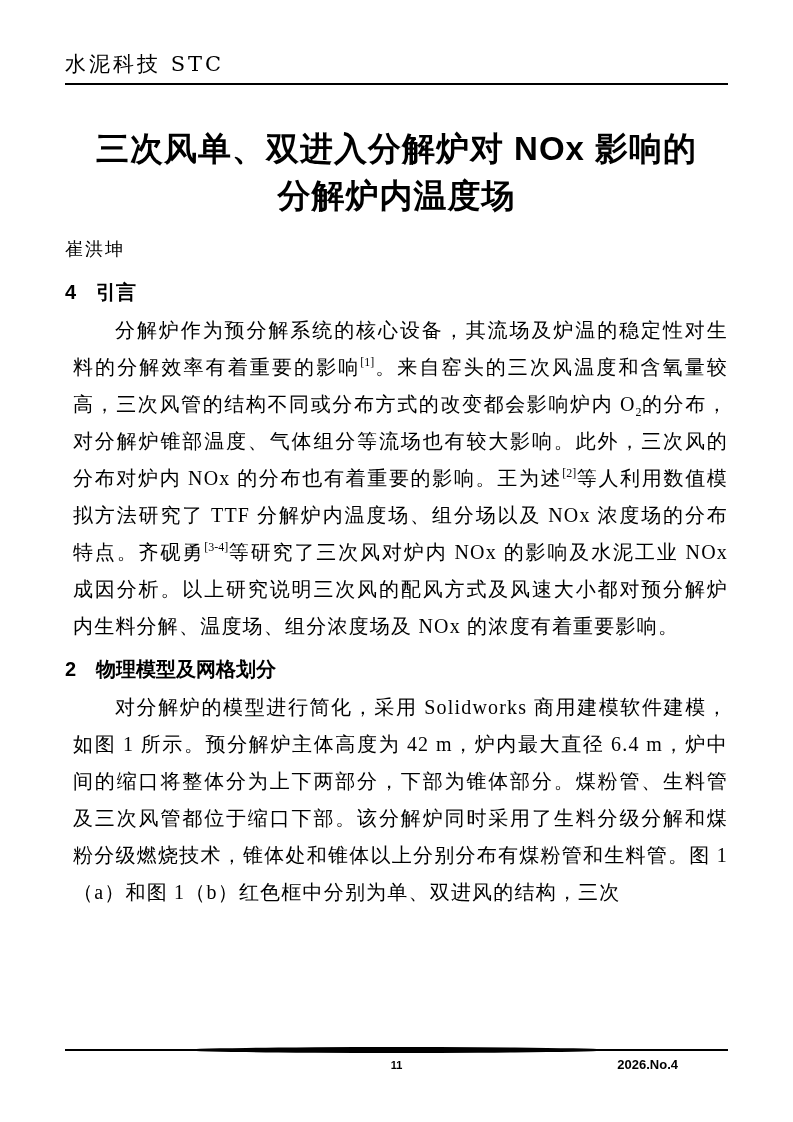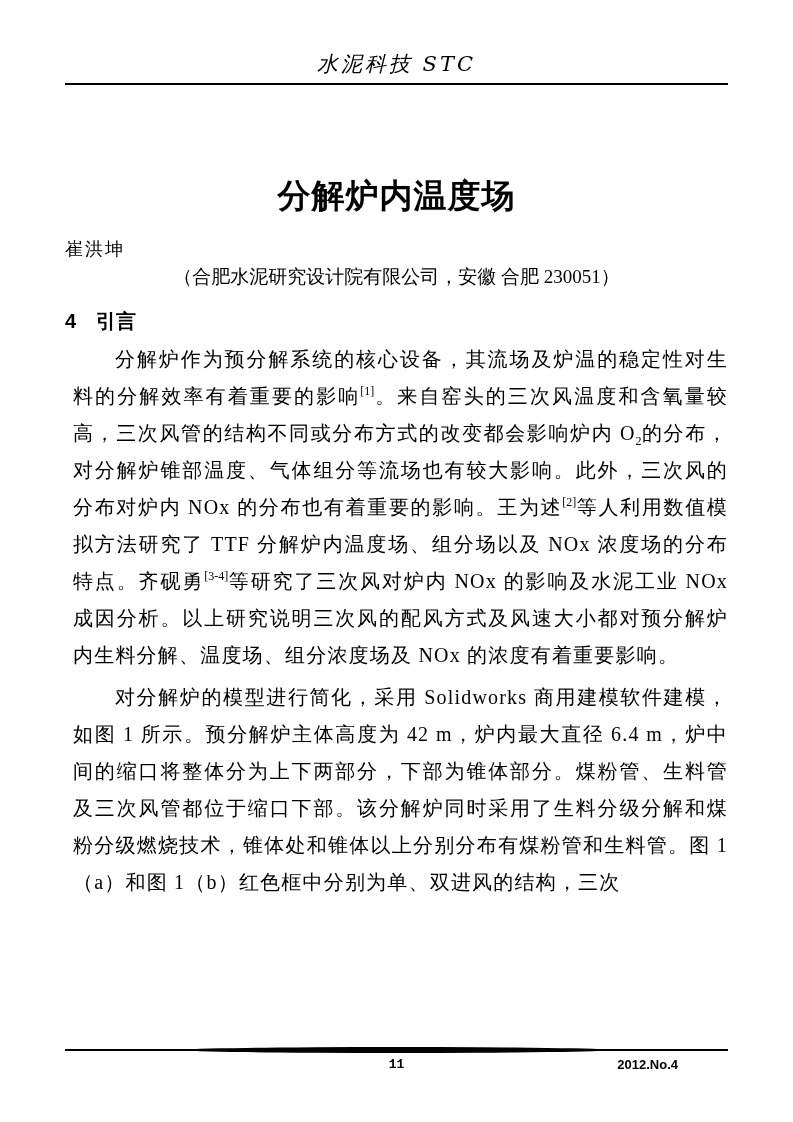--- a/index.html
+++ b/index.html
@@ -10,23 +10,22 @@
     font-family: "Liberation Serif", serif;
     position: relative;
     overflow: hidden;
   }
   .page { position: relative; width: 793px; height: 1122px; background: #ffffff; }
   .content { margin: 0 65px; width: 663px; }
 
   
   .journal-title {
     padding-top: 50px;
-    text-align: center;
+    text-align: left;
     font-family: "DejaVu Serif", serif;
-    font-style: italic;
     font-size: 21px;
     line-height: 28px;
     letter-spacing: 3px;
   }
   .header-rule {
     margin-top: 5px;
     height: 0;
     border-top: 2px solid #000;
   }
 
@@ -104,23 +103,23 @@
     width: 64%;
     height: 6px;
     background: #000;
     border-radius: 50%;
   }
   .page-number {
     position: absolute;
     left: 0; top: 8px;
     width: 100%;
     text-align: center;
-    font-family: Liberation Mono, monospace;
+    font-family: Liberation Sans, sans-serif;
     font-weight: bold;
-    font-size: 13px;
+    font-size: 11px;
     line-height: 16px;
   }
   .issue-label {
     position: absolute;
     top: 8px;
     right: 50px;
     font-family: "Liberation Sans", sans-serif;
     font-weight: bold;
     font-size: 13px;
     line-height: 16px;
@@ -129,37 +128,37 @@
 </head>
 <body>
 
 <div class="page">
   <div class="content">
 
     <div class="journal-title">水泥科技 STC</div>
     <div class="header-rule"></div>
 
     <h1 class="article-title">
-      <br>
+      <span>三次风单、双进入分解炉对 NOx 影响的</span><br>
       <span>分解炉内温度场</span>
     </h1>
 
     <div class="author">崔洪坤</div>
-    <div class="affiliation">（合肥水泥研究设计院有限公司，安徽 合肥 230051）</div>
 
     <h2 class="section-heading">4　引言</h2>
 
     <p class="body-par"><span>分解炉作为预分解系统的核心设备，其流场及炉温的稳定性对生料的分解效率有着重要的影响</span><sup>[1]</sup><span>。来自窑头的三次风温度和含氧量较高，三次风管的结构不同或分布方式的改变都会影响炉内 O</span><sub>2</sub><span>的分布，对分解炉锥部温度、气体组分等流场也有较大影响。此外，三次风的分布对炉内 NOx 的分布也有着重要的影响。王为述</span><sup>[2]</sup><span>等人利用数值模拟方法研究了 TTF 分解炉内温度场、组分场以及 NOx 浓度场的分布特点。齐砚勇</span><sup>[3-4]</sup><span>等研究了三次风对炉内 NOx 的影响及水泥工业 NOx 成因分析。以上研究说明三次风的配风方式及风速大小都对预分解炉内生料分解、温度场、组分浓度场及 NOx 的浓度有着重要影响。</span></p>
 
 
+    <h2 class="section-heading second">2　物理模型及网格划分</h2>
 
     <p class="body-par"><span>对分解炉的模型进行简化，采用 Solidworks 商用建模软件建模，如图 1 所示。预分解炉主体高度为 42 m，炉内最大直径 6.4 m，炉中间的缩口将整体分为上下两部分，下部为锥体部分。煤粉管、生料管及三次风管都位于缩口下部。该分解炉同时采用了生料分级分解和煤粉分级燃烧技术，锥体处和锥体以上分别分布有煤粉管和生料管。图 1（a）和图 1（b）红色框中分别为单、双进风的结构，三次</span></p>
 
   </div>
 
   <div class="footer">
     <div class="footer-rule">
       <div class="footer-rule-bulge"></div>
     </div>
     <div class="page-number">11</div>
-    <div class="issue-label">2012.No.4</div>
+    <div class="issue-label">2026.No.4</div>
   </div>
 </div>
 
 </body></html>

